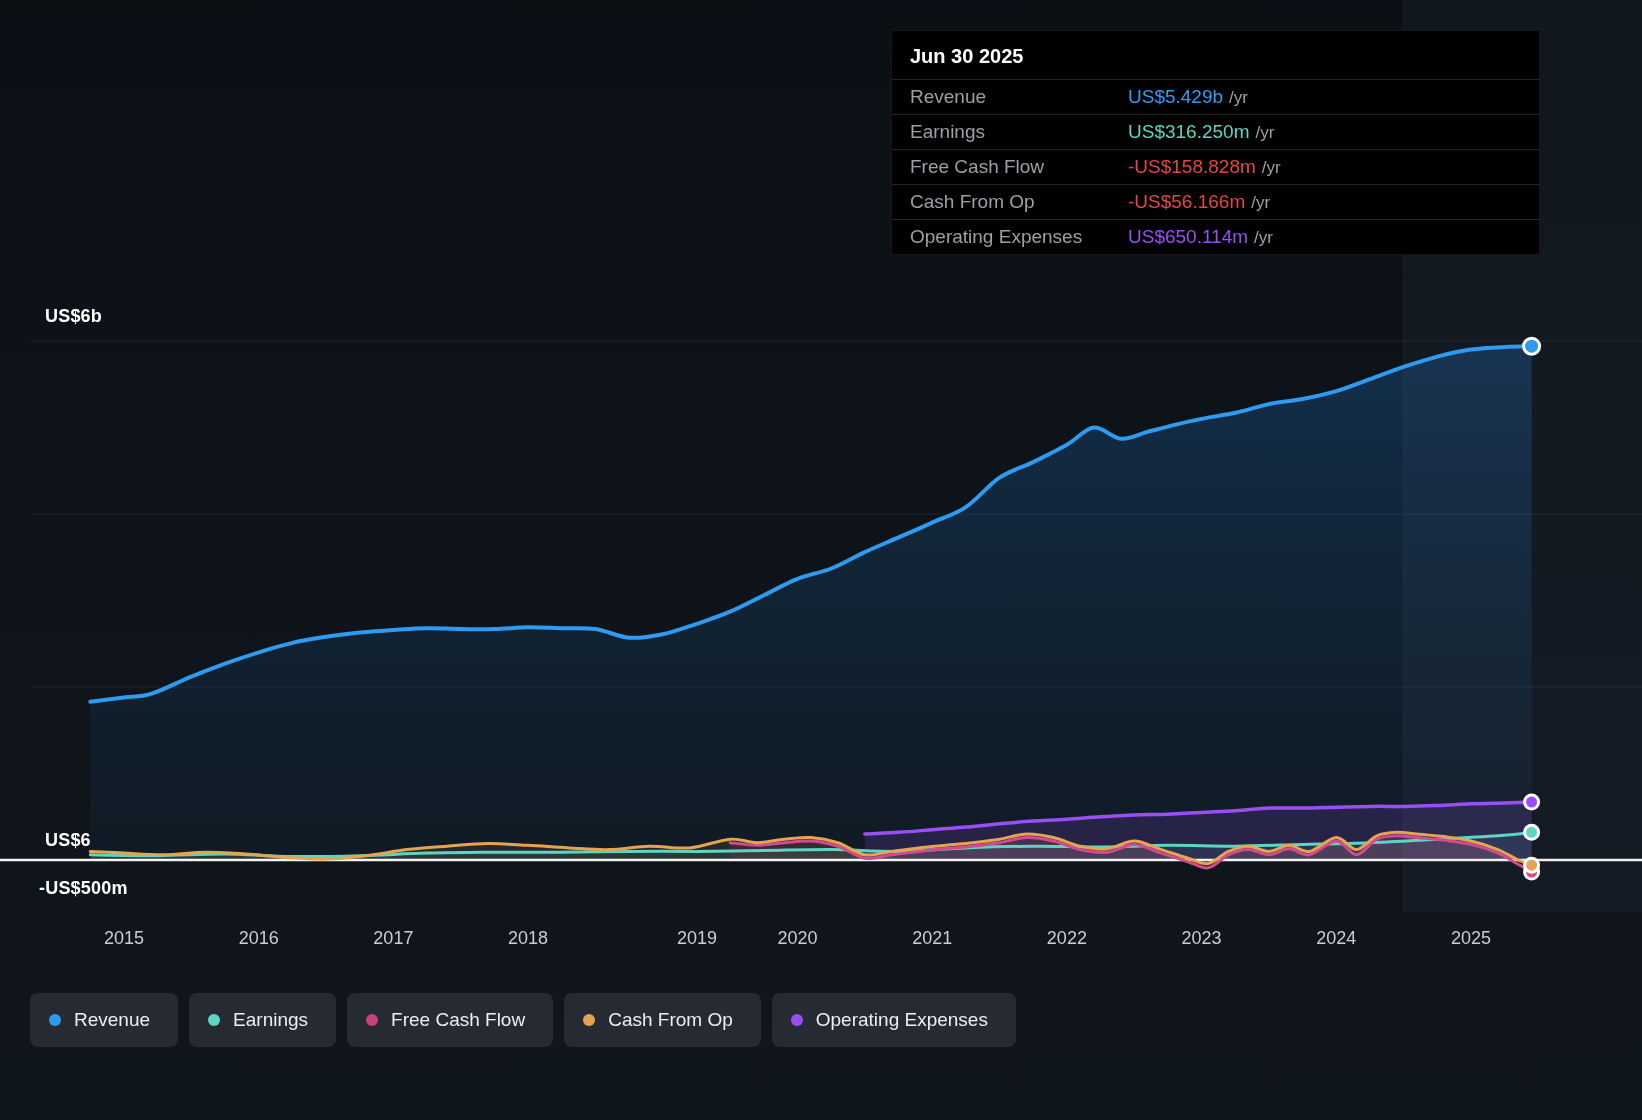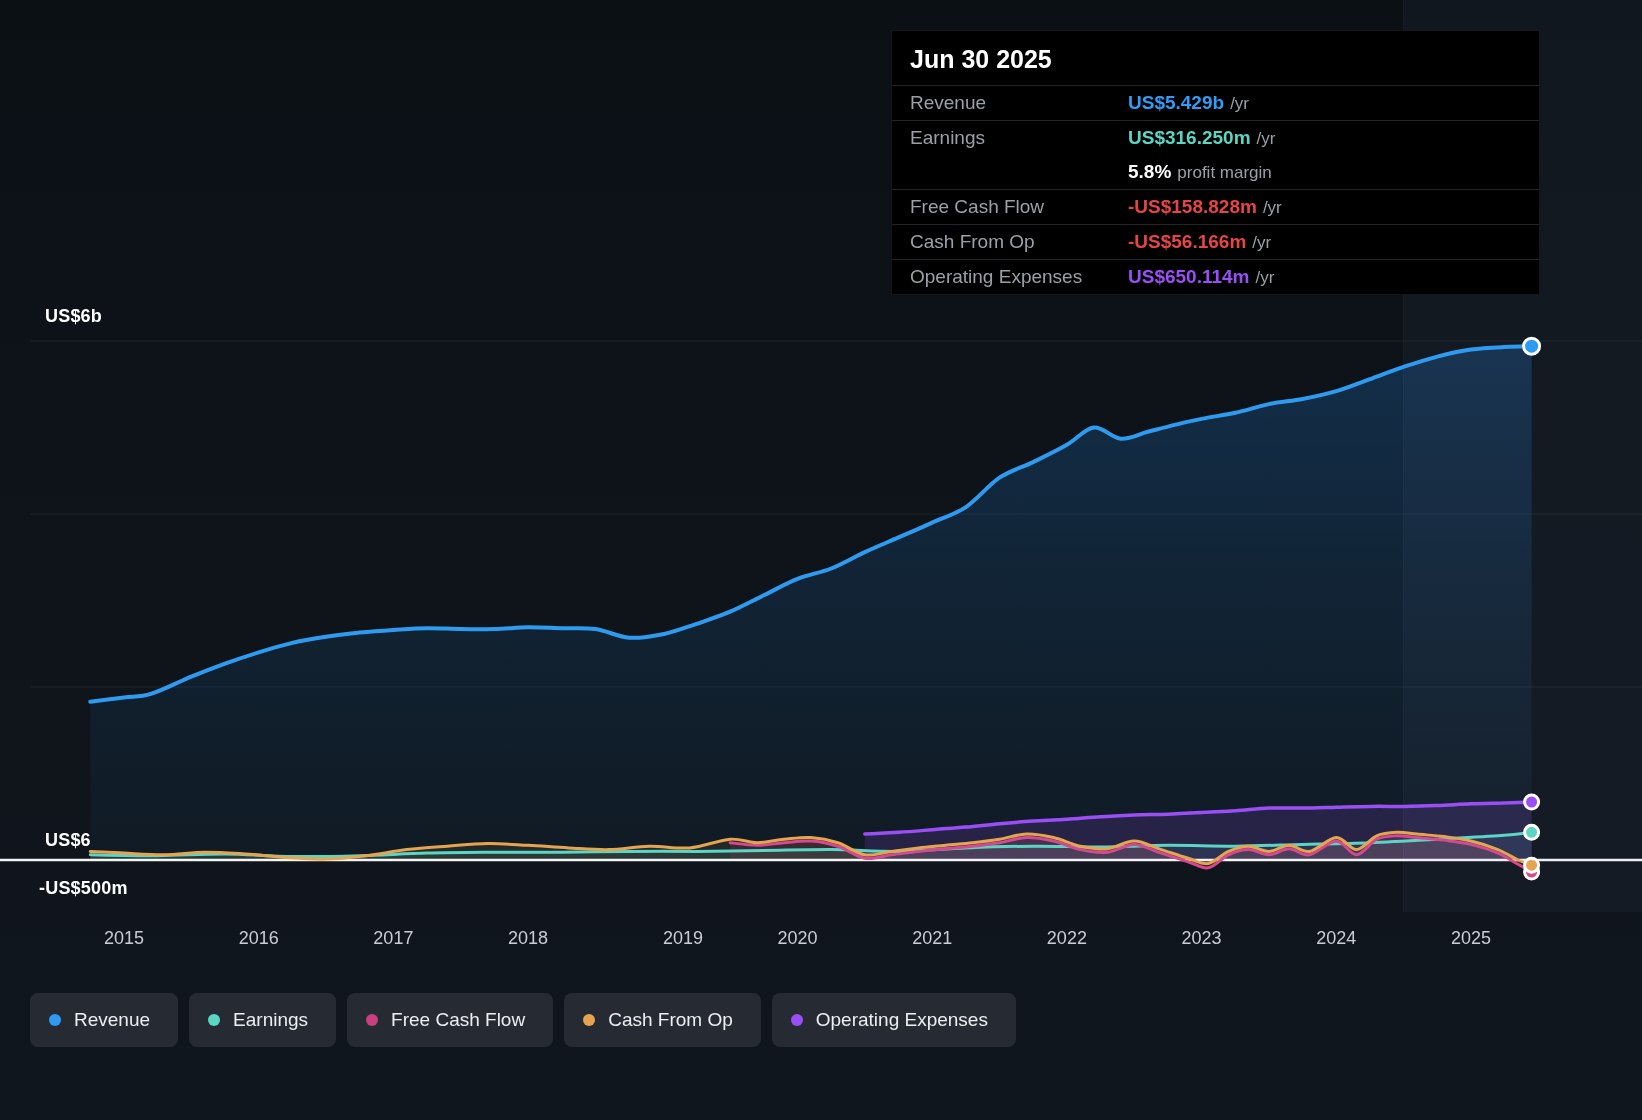--- a/index.html
+++ b/index.html
@@ -11,25 +11,25 @@
   .ylabel{position:absolute;color:#ffffff;font-weight:700;font-size:18px;letter-spacing:.2px;}
   #ylabel-top{left:45px;top:306px;}
   #ylabel-zero{left:45px;top:830px;}
   #ylabel-neg{left:39px;top:878px;}
 
   .xlabel{position:absolute;top:928px;width:90px;margin-left:-45px;text-align:center;
           color:#c9ced4;font-size:18px;}
 
   .tooltip{position:absolute;left:891px;top:30px;width:649px;box-sizing:border-box;
            background:#000000;border:1px solid #141619;z-index:5;}
-  .tt-title{padding:14px 14px 11px 18px;font-size:25px;font-weight:700;color:#ffffff;}
+  .tt-title{padding:14px 14px 11px 18px;font-size:20px;font-weight:700;color:#ffffff;}
   .tt-row{display:flex;align-items:baseline;padding:6px 18px;font-size:19px;line-height:21px;}
   .tt-row.sep{border-top:1px solid #232629;}
   .tt-label{width:218px;flex:none;color:#9aa0a6;}
-  .tt-value{font-weight:700;color:#fff;}
+  .tt-value{font-weight:400;color:#fff;}
   .tt-unit{color:#9aa0a6;font-size:17px;margin-left:6px;font-weight:400;}
 
   .legend{position:absolute;left:30px;top:993px;display:flex;gap:11px;}
   .pill{display:flex;align-items:center;gap:13px;height:54px;padding:0 28px 0 19px;
         background:#262b33;border-radius:8px;cursor:pointer;}
   .dot{width:12px;height:12px;border-radius:50%;flex:none;}
   .pill-label{color:#eceef0;font-size:19px;white-space:nowrap;}
 </style>
 </head>
 <body>
@@ -68,21 +68,21 @@
 
   <div class="ylabel" id="ylabel-top">US$6b</div>
   <div class="ylabel" id="ylabel-zero">US$6</div>
   <div class="ylabel" id="ylabel-neg">-US$500m</div>
 
   <div id="x-labels">
       <div class="xlabel" style="left: 124px;">2015</div>
       <div class="xlabel" style="left: 258.7px;">2016</div>
       <div class="xlabel" style="left: 393.4px;">2017</div>
       <div class="xlabel" style="left: 528.1px;">2018</div>
-      <div class="xlabel" style="left: 683px;">2019</div>
+      <div class="xlabel" style="left: 697px;">2019</div>
       <div class="xlabel" style="left: 797.5px;">2020</div>
       <div class="xlabel" style="left: 932.2px;">2021</div>
       <div class="xlabel" style="left: 1066.9px;">2022</div>
       <div class="xlabel" style="left: 1201.6px;">2023</div>
       <div class="xlabel" style="left: 1336.3px;">2024</div>
       <div class="xlabel" style="left: 1471px;">2025</div>
     </div>
 
   <div class="tooltip">
     <div class="tt-title">Jun 30 2025</div>
@@ -90,24 +90,20 @@
     <div class="tt-row sep">
       <span class="tt-label">Revenue</span>
       <span><span class="tt-value" style="color: rgb(47, 156, 245);">US$5.429b</span><span class="tt-unit">/yr</span></span>
     </div>
 
     <div class="tt-row sep">
       <span class="tt-label">Earnings</span>
       <span><span class="tt-value" style="color: rgb(92, 214, 196);">US$316.250m</span><span class="tt-unit">/yr</span></span>
     </div>
 
-    <div class="tt-row">
-      <span class="tt-label"></span>
-      <span><span class="tt-value" style="color: rgb(255, 255, 255);">5.8%</span><span class="tt-unit">profit margin</span></span>
-    </div>
 
     <div class="tt-row sep">
       <span class="tt-label">Free Cash Flow</span>
       <span><span class="tt-value" style="color: rgb(230, 69, 69);">-US$158.828m</span><span class="tt-unit">/yr</span></span>
     </div>
 
     <div class="tt-row sep">
       <span class="tt-label">Cash From Op</span>
       <span><span class="tt-value" style="color: rgb(230, 69, 69);">-US$56.166m</span><span class="tt-unit">/yr</span></span>
     </div>

